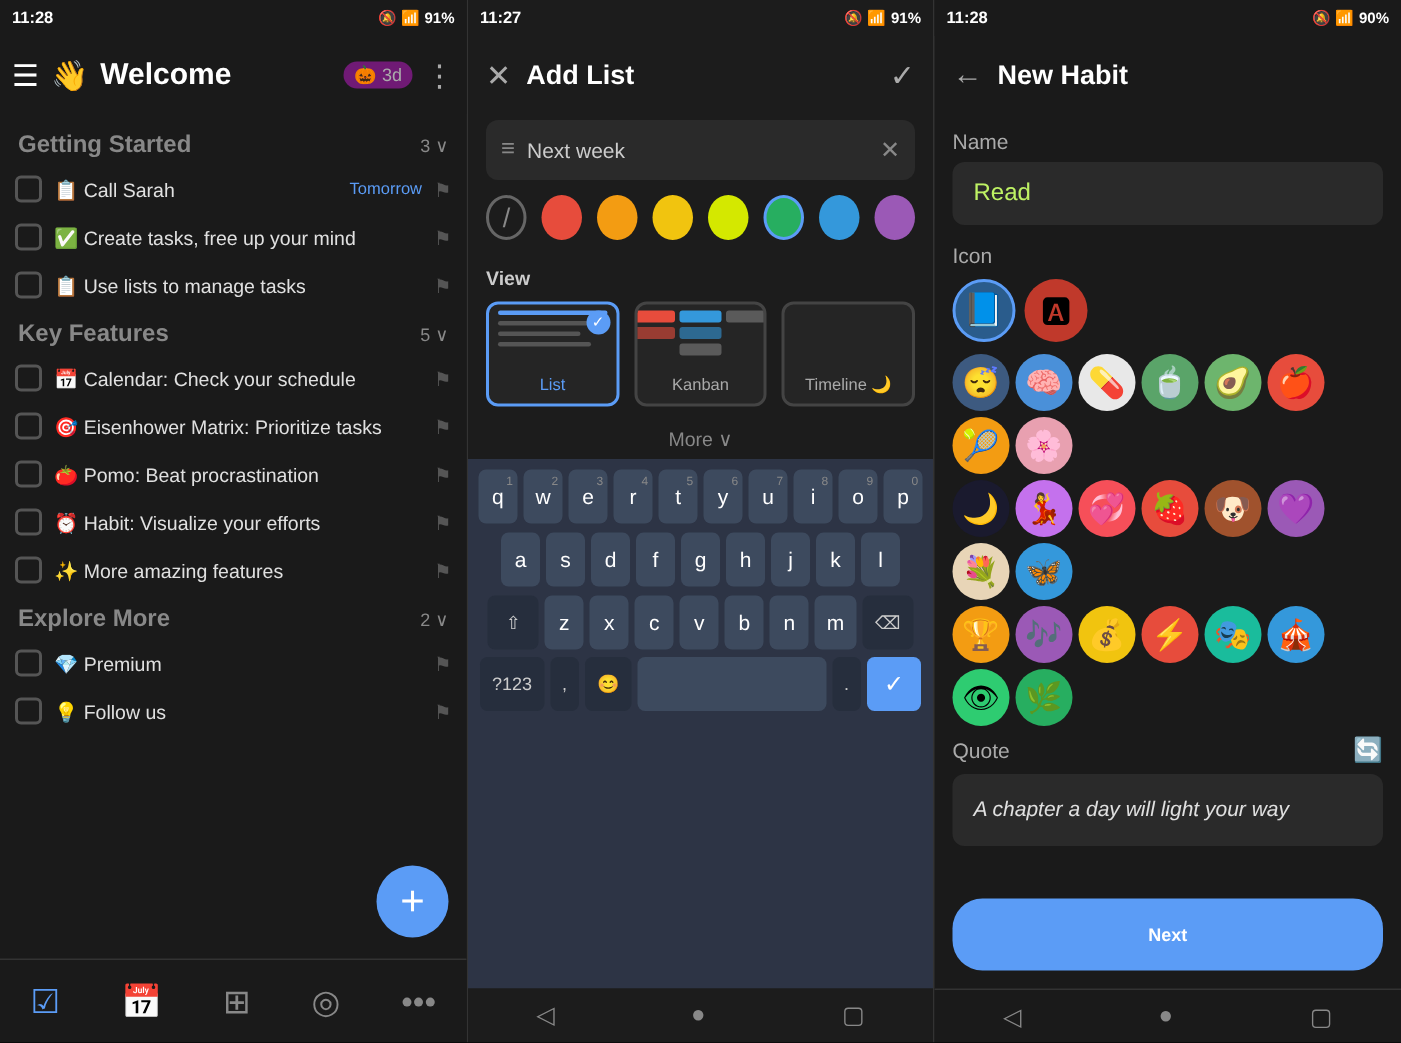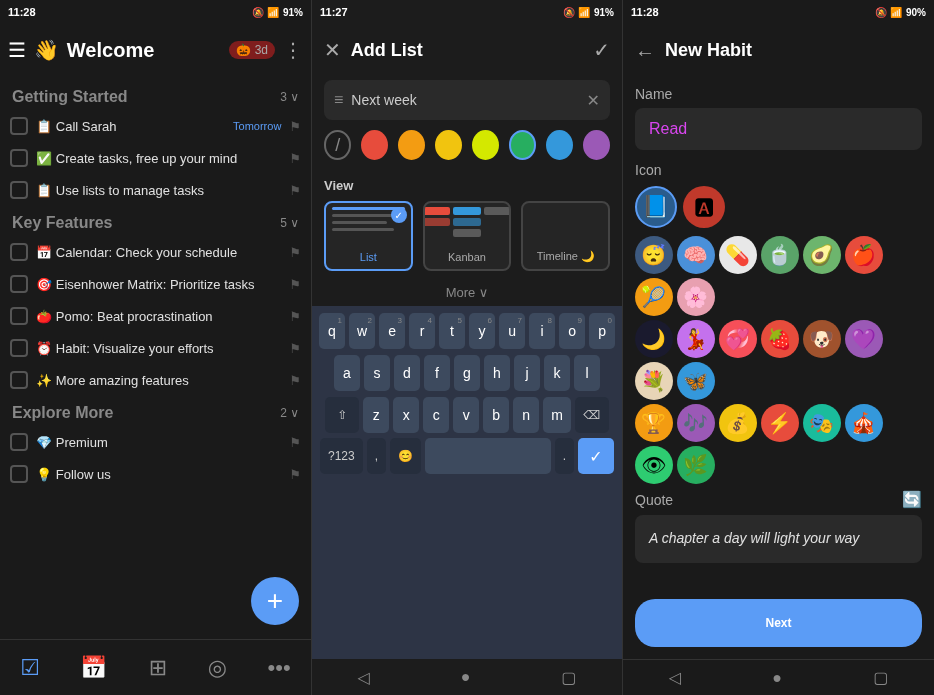--- a/index.html
+++ b/index.html
@@ -38,21 +38,21 @@
       display: flex;
       align-items: center;
       padding: 0 8px;
       gap: 8px;
       background: #1a1a1a;
     }
     .p1-header-icon { font-size: 20px; color: #fff; }
     .p1-title { font-size: 20px; color: #fff; font-weight: 700; flex: 1; }
     .p1-header-right { display: flex; align-items: center; gap: 8px; }
     .day-badge {
-      background: #7f1d1d;
+      background: #701a75;
       border-radius: 12px;
       padding: 2px 7px;
       font-size: 12px;
       color: #aaa;
       display: flex; align-items: center; gap: 3px;
     }
     .p1-scroll { flex: 1; overflow-y: auto; padding: 4px 0; }
     .section-header {
       display: flex;
       align-items: center;
@@ -241,21 +241,21 @@
     .p3-header { height: 52px; display: flex; align-items: center; padding: 0 12px; gap: 10px; }
     .back-btn { font-size: 20px; color: #aaa; }
     .p3-title { font-size: 18px; color: #fff; font-weight: 700; flex: 1; }
     .p3-content { flex: 1; padding: 0 12px; overflow-y: auto; }
     .field-label { font-size: 14px; color: #aaa; margin: 10px 0 6px; }
     .field-input {
       background: #2a2a2a;
       border-radius: 8px;
       padding: 12px 14px;
       font-size: 16px;
-      color: #d946ef;
+      color: #bef264;
       width: 100%;
     }
     .icon-section-label { font-size: 14px; color: #aaa; margin: 12px 0 8px; }
     .icon-row { display: flex; gap: 6px; margin-bottom: 8px; flex-wrap: wrap; }
     .icon-circle {
       width: 42px; height: 42px;
       border-radius: 50%;
       display: flex; align-items: center; justify-content: center;
       font-size: 22px;
       cursor: pointer;

